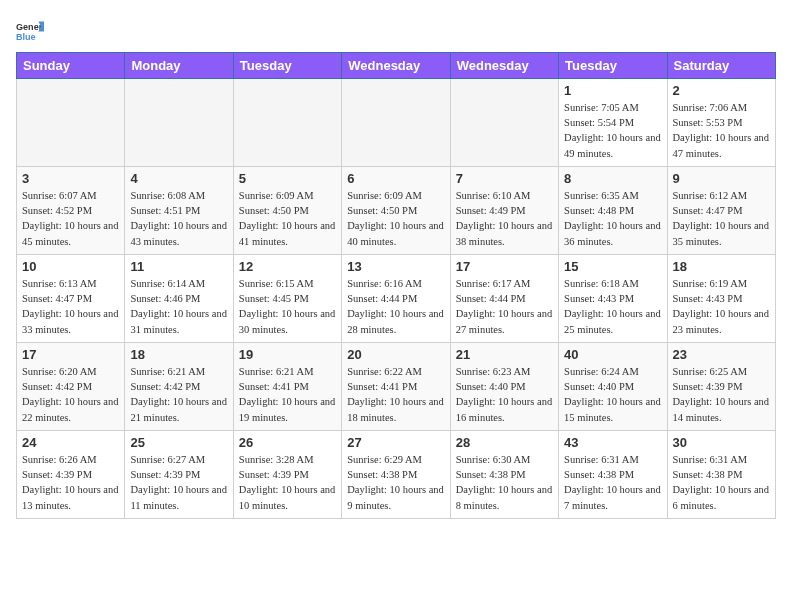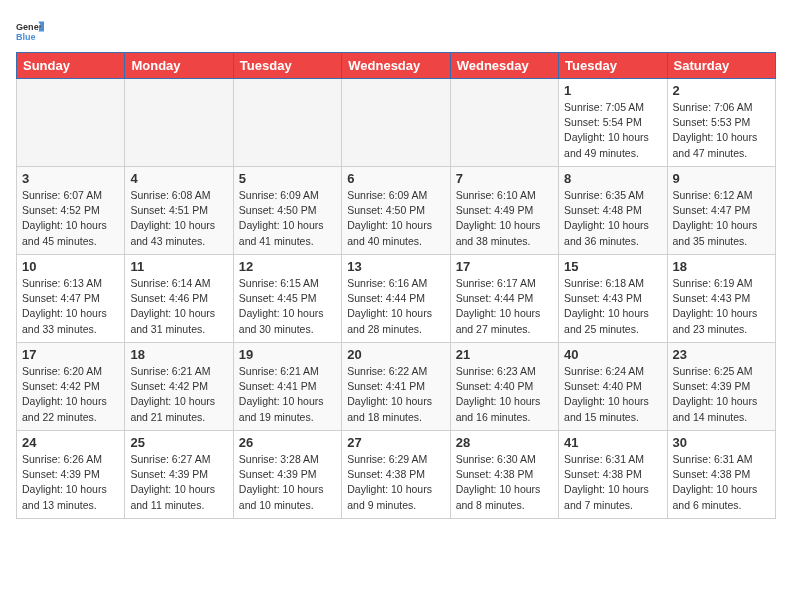--- a/index.html
+++ b/index.html
@@ -36,21 +36,21 @@
     .location-title {
       font-size: 15px;
       color: #555;
     }
     table {
       width: 100%;
       border-collapse: collapse;
       table-layout: fixed;
     }
     th {
-      background-color: #ef4444;
+      background-color: #8b5cf6;
       color: #fff;
       text-align: left;
       padding: 5px 6px;
       font-size: 13px;
       font-weight: bold;
       border: 1px solid #3a6db0;
     }
     td {
       vertical-align: top;
       border: 1px solid #d0d0d0;
@@ -73,20 +73,21 @@
       font-size: 13px;
       font-weight: bold;
       color: #333;
       display: block;
       margin-bottom: 2px;
     }
     .day-info {
       font-size: 10.5px;
       color: #333;
       line-height: 1.45;
+      font-family: Liberation Serif, serif;
     }
   </style>
 </head>
 <body>
 
 <div class="header">
   <div class="logo">
     <svg class="logo-icon" viewBox="0 0 40 40" xmlns="http://www.w3.org/2000/svg">
       <text x="0" y="20" font-size="13" font-weight="bold" fill="#333">General</text>
       <text x="0" y="34" font-size="13" font-weight="bold" fill="#4a90d9">Blue</text>
@@ -288,21 +289,21 @@
 Sunset: 4:38 PM
 Daylight: 10 hours and 9 minutes.</div>
         </td>
         <td>
           <span class="day-number">28</span>
           <div class="day-info">Sunrise: 6:30 AM
 Sunset: 4:38 PM
 Daylight: 10 hours and 8 minutes.</div>
         </td>
         <td>
-          <span class="day-number">41</span>
+          <span class="day-number">43</span>
           <div class="day-info">Sunrise: 6:31 AM
 Sunset: 4:38 PM
 Daylight: 10 hours and 7 minutes.</div>
         </td>
         <td>
           <span class="day-number">30</span>
           <div class="day-info">Sunrise: 6:31 AM
 Sunset: 4:38 PM
 Daylight: 10 hours and 6 minutes.</div>
         </td>

